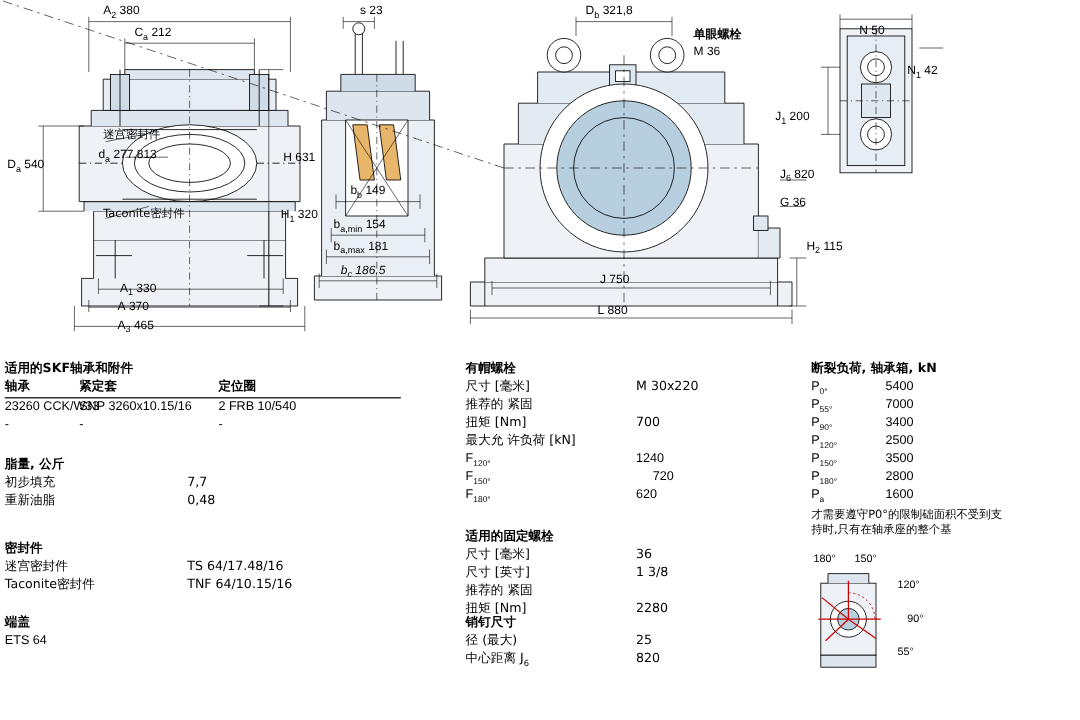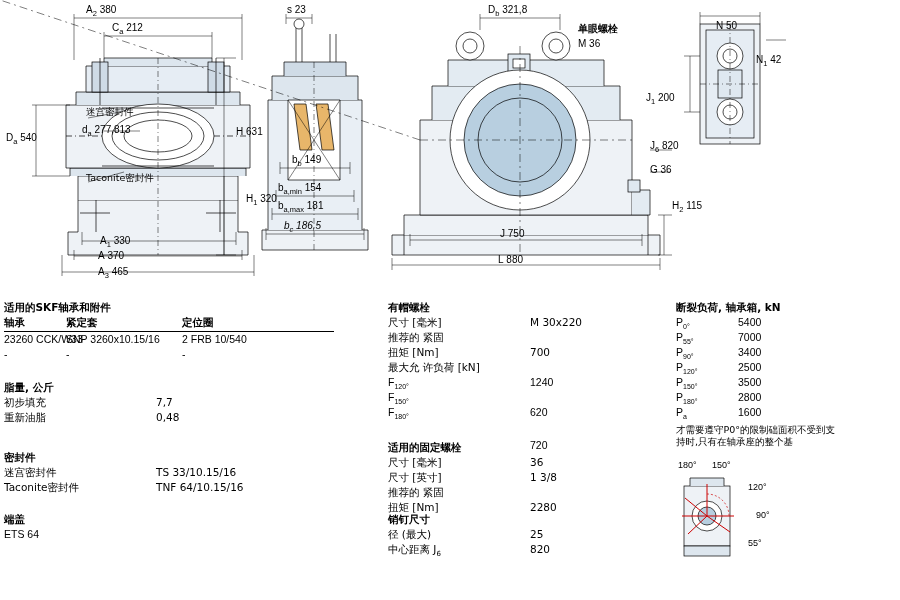--- a/index.html
+++ b/index.html
@@ -280,36 +280,36 @@
   </div>
   <div class="dim-label" style="left:6px; top:132px;">
     <span>D</span><span class="sub">a</span>&nbsp;<span>540</span>
   </div>
   <div class="dim-label" style="left:82px; top:124px;">
     <span>d</span><span class="sub">a</span>&nbsp;<span>277,813</span>
   </div>
   <div class="dim-label" style="left:236px; top:126px;">
     <span>H</span>&nbsp;<span>631</span>
   </div>
-  <div class="dim-label" style="left:234px; top:193px;margin-left:12px;">
+  <div class="dim-label" style="left:234px; top:174px;">
     <span>H</span><span class="sub">1</span>&nbsp;<span>320</span>
   </div>
   <div class="dim-label" style="left:100px; top:235px;">
     <span>A</span><span class="sub">1</span>&nbsp;<span>330</span>
   </div>
   <div class="dim-label" style="left:98px; top:250px;">
     <span>A</span>&nbsp;<span>370</span>
   </div>
   <div class="dim-label" style="left:98px; top:266px;">
     <span>A</span><span class="sub">3</span>&nbsp;<span>465</span>
   </div>
   <div class="dim-label cn" style="left:86px; top:106px; font-size:9.5px;">迷宫密封件</div>
   <div class="dim-label cn" style="left:86px; top:172px; font-size:9.5px;">Taconite密封件</div>
 
-  <div class="dim-label" style="left:287px; top:4px;text-align:center;">
+  <div class="dim-label" style="left:300px; top:4px;text-align:center;">
     <span>s</span>&nbsp;<span>23</span>
   </div>
   <div class="dim-label" style="left:292px; top:154px;">
     <span>b</span><span class="sub">b</span>&nbsp;<span>149</span>
   </div>
   <div class="dim-label" style="left:278px; top:182px;">
     <span>b</span><span class="sub">a,min</span>&nbsp;<span>154</span>
   </div>
   <div class="dim-label" style="left:278px; top:200px;">
     <span>b</span><span class="sub">a,max</span>&nbsp;<span>181</span>
@@ -384,21 +384,21 @@
       <span class="c2" style="left:152px;">0,48</span>
     </div>
   </div>
 
   <div class="tbl" style="left:4px; top:450px; width:300px;">
     <div class="row hdr cn">
       <span class="c1">密封件</span>
     </div>
     <div class="row cn">
       <span class="c1">迷宫密封件</span>
-      <span class="c2" style="left:152px;">TS 33/10.15/16</span>
+      <span class="c2" style="left:152px;">TS 64/17.48/16</span>
     </div>
     <div class="row cn">
       <span class="c1">Taconite密封件</span>
       <span class="c2" style="left:152px;">TNF 64/10.15/16</span>
     </div>
   </div>
 
   <div class="tbl" style="left:4px; top:512px; width:260px;">
     <div class="row hdr cn">
       <span class="c1">端盖</span>
@@ -426,21 +426,21 @@
     </div>
     <div class="row cn">
       <span class="c1">最大允 许负荷 [kN]</span>
     </div>
     <div class="row">
       <span class="c1"><span>F</span><span class="sub2">120°</span></span>
       <span class="c2" style="left:142px;">1240</span>
     </div>
     <div class="row">
       <span class="c1"><span>F</span><span class="sub2">150°</span></span>
-      <span class="c2" style="left:142px;margin-top:48px;">720</span>
+      <span class="c2" style="left:156px;">720</span>
     </div>
     <div class="row">
       <span class="c1"><span>F</span><span class="sub2">180°</span></span>
       <span class="c2" style="left:142px;">620</span>
     </div>
   </div>
 
   <div class="tbl" style="left:388px; top:440px; width:250px;">
     <div class="row hdr cn">
       <span class="c1">适用的固定螺栓</span>

